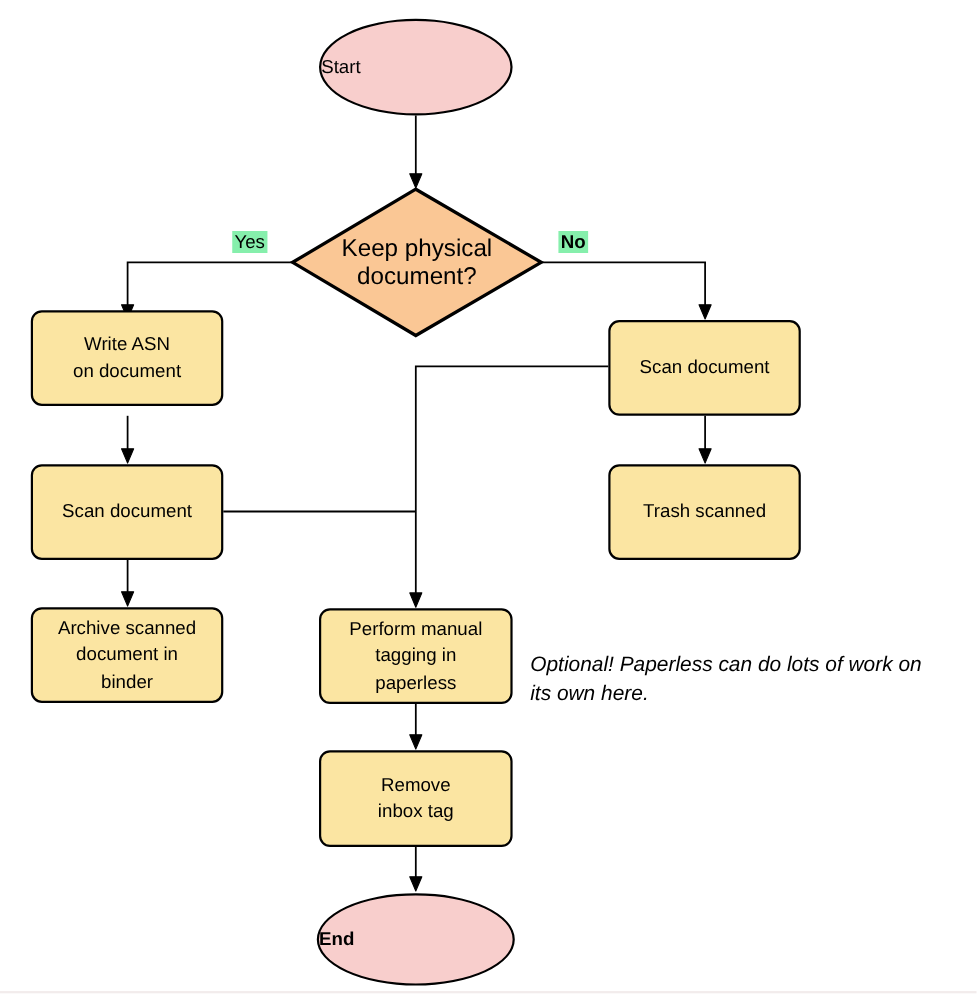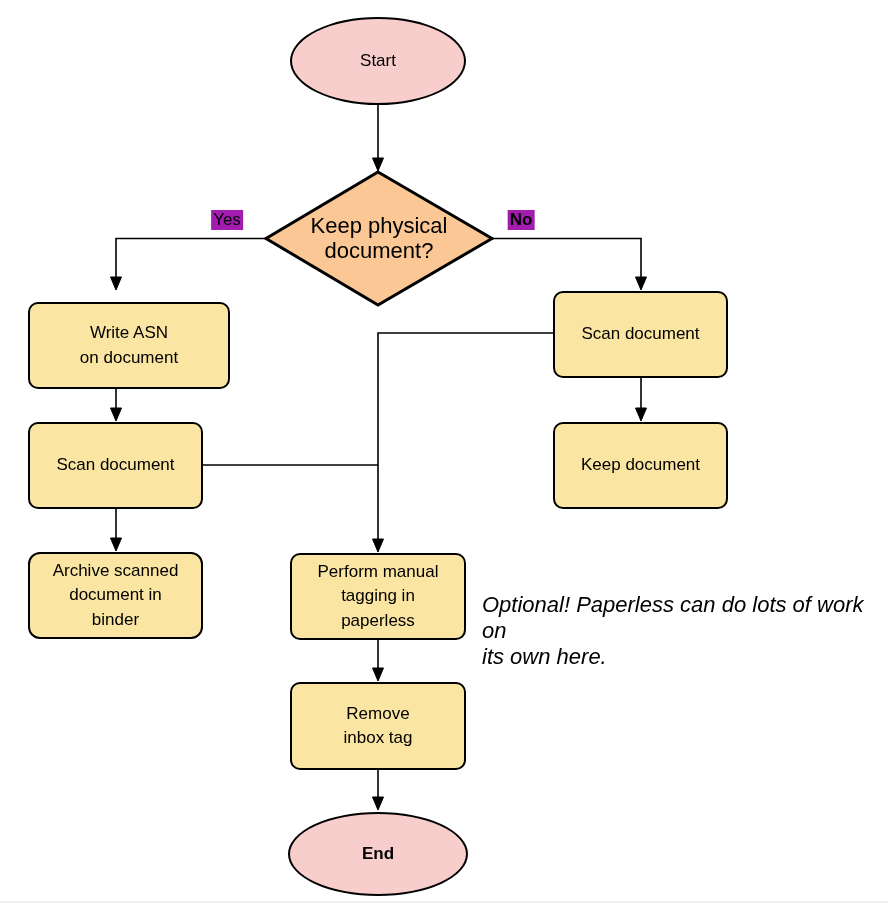--- a/index.html
+++ b/index.html
@@ -66,37 +66,37 @@
     line-height: 24.5px;
   }
   .terminator {
     position: absolute;
     box-sizing: border-box;
     background: var(--terminator_fill, #f8cecc);
     border: 2.8px solid var(--stroke, #000);
     border-radius: 50%;
     display: flex;
     align-items: center;
-    justify-content: center;
+    justify-content: flex-start;
     text-align: center;
     font-size: 17px;
   }
   .edge-label {
     position: absolute;
     transform: translate(-50%, -50%);
     font-size: 17px;
-    background: #a21caf;
+    background: #86efac;
     padding: 0 2px;
   }
   #note-text {
     position: absolute;
     left: 482px;
     top: 592px;
     width: 400px;
-    font-size: 22px;
+    font-size: 19px;
     font-style: italic;
     line-height: 26px;
     white-space: pre-line;
     text-align: left;
   }
   #canvas-bottom-edge {
     position: absolute;
     left: 0;
     top: 901px;
     width: 888px;
@@ -146,32 +146,32 @@
   <div class="terminator" style="left:290px; top:17px; width:176px; height:88px;">
     <span>Start</span>
   </div>
 
   <div class="node-label" style="left:266px; top:172px; width:226px; height:133px;">Keep physical
 document?</div>
 
   <div class="edge-label" style="left:227px; top:220px;">Yes</div>
   <div class="edge-label" style="left:521px; top:220px;font-weight:bold;">No</div>
 
-  <div class="box" style="left:28px; top:302px; width:202px; height:87px;text-align:center;">Write ASN
+  <div class="box" style="left:28px; top:282px; width:175px; height:87px;text-align:center;">Write ASN
 on document</div>
 
   <div class="box" style="left:28px; top:422px; width:175px; height:87px;">Scan document</div>
 
-  <div class="box" style="left:28px; top:552px; width:175px; height:87px;border-radius:12px;">Archive scanned
+  <div class="box" style="left:28px; top:552px; width:175px; height:87px;">Archive scanned
 document in
 binder</div>
 
   <div class="box" style="left:553px; top:291px; width:175px; height:87px;">Scan document</div>
 
-  <div class="box" style="left:553px; top:422px; width:175px; height:87px;">Keep document</div>
+  <div class="box" style="left:553px; top:422px; width:175px; height:87px;">Trash scanned</div>
 
   <div class="box" style="left:290px; top:682px; width:176px; height:88px;">Remove
 inbox tag</div>
 
   <div class="box" style="left:290px; top:553px; width:176px; height:87px;">Perform manual
 tagging in
 paperless</div>
 
   <div class="terminator" style="left:288px; top:812px; width:180px; height:84px;font-weight:bold;">
     <span>End</span>

